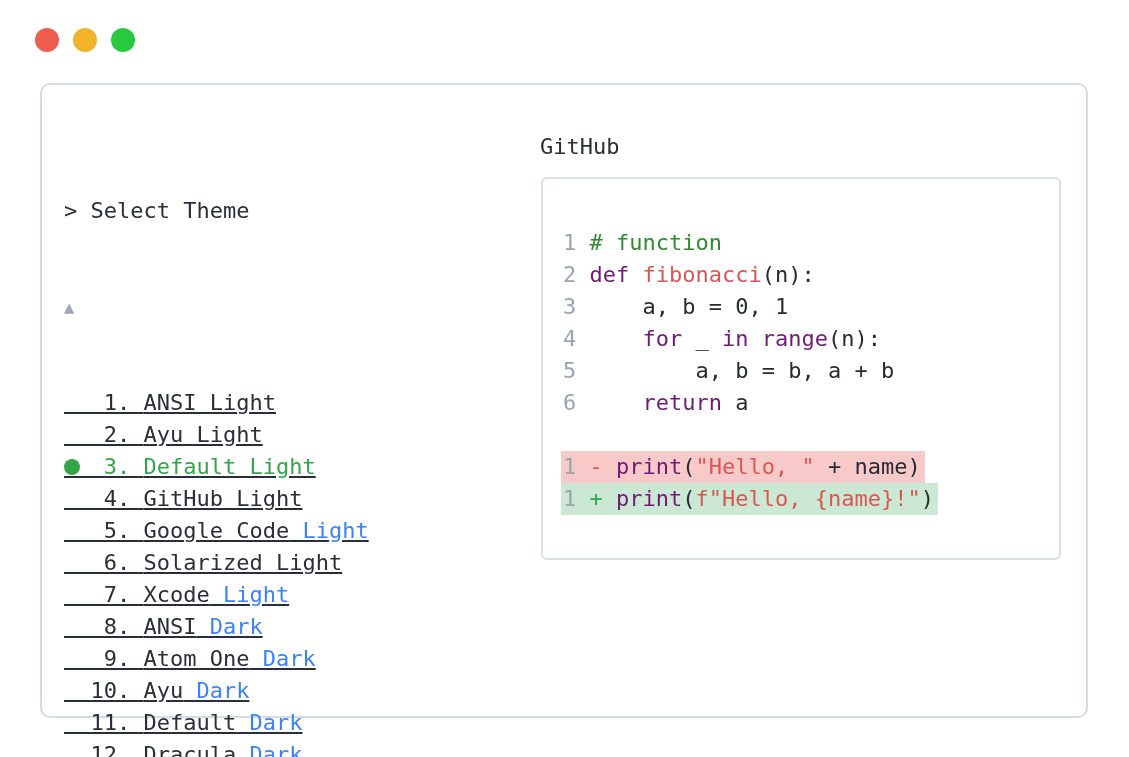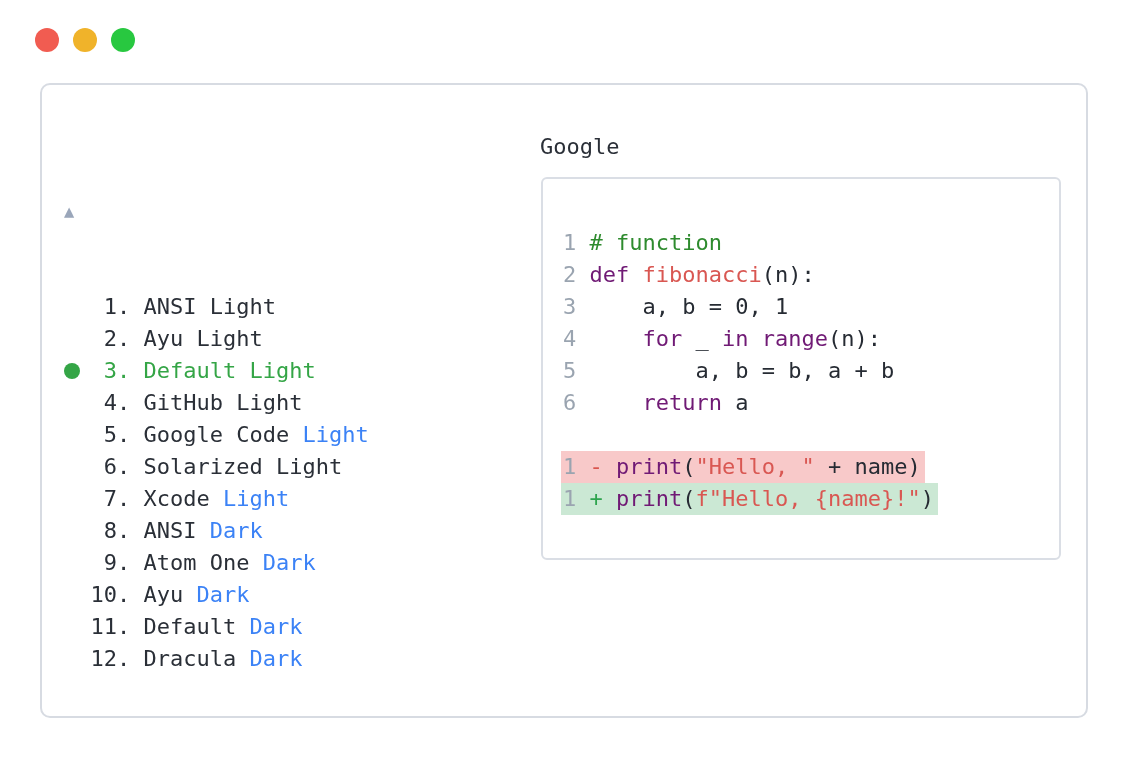--- a/index.html
+++ b/index.html
@@ -13,21 +13,21 @@
   .dot.green{background:#28c840;}
   
   .panel{position:absolute;left:40px;top:83px;width:1048px;height:635px;box-sizing:border-box;
          border:2px solid #d7dbe2;border-radius:10px;background:#ffffff;}
   
   .left-col{position:absolute;left:22px;top:46px;font-size:22px;line-height:32px;
             white-space:pre;color:#2a2f37;}
   .prompt{color:#2a2f37;}
   .scroll-indicator{height:32px;font-size:17px;line-height:32px;}
   .scroll-indicator.up{color:#9aa6ba;}
-  .trow{position:relative;height:32px;}
+  .trow{position:relative;height:32px;text-decoration:underline;}
   .trow .num,.trow .name{color:#2a2f37;}
   .trow .muted{color:#3b82f6;}
   .trow.active .num,.trow.active .name{color:#34a546;}
   .bullet{position:absolute;left:0;top:8px;width:16px;height:16px;border-radius:50%;
           background:#34a546;}
   
   .preview-label{position:absolute;left:498px;top:46px;font-size:22px;line-height:32px;color:#2a2f37;}
   .preview-box{position:absolute;left:499px;top:92px;width:520px;height:383px;box-sizing:border-box;
                border:2px solid #dadee5;border-radius:6px;background:#ffffff;}
   .code{padding:48px 0 0 20px;font-size:22px;line-height:32px;white-space:pre;color:#262b33;}
@@ -51,26 +51,27 @@
 
   <div class="traffic-lights">
     <span class="dot red"></span>
     <span class="dot yellow"></span>
     <span class="dot green"></span>
   </div>
 
   <div class="panel">
 
     <div class="left-col">
+      <div class="prompt">&gt; Select Theme</div>
       <div class="scroll-indicator up">▲</div>
       <div id="theme-list"><div class="trow"><span class="num">   1. </span><span class="name">ANSI Light</span></div><div class="trow"><span class="num">   2. </span><span class="name">Ayu Light</span></div><div class="trow active"><span class="bullet"></span><span class="num">   3. </span><span class="name">Default Light</span></div><div class="trow"><span class="num">   4. </span><span class="name">GitHub Light</span></div><div class="trow"><span class="num">   5. </span><span class="name">Google Code</span><span class="muted"> Light</span></div><div class="trow"><span class="num">   6. </span><span class="name">Solarized Light</span></div><div class="trow"><span class="num">   7. </span><span class="name">Xcode</span><span class="muted"> Light</span></div><div class="trow"><span class="num">   8. </span><span class="name">ANSI</span><span class="muted"> Dark</span></div><div class="trow"><span class="num">   9. </span><span class="name">Atom One</span><span class="muted"> Dark</span></div><div class="trow"><span class="num">  10. </span><span class="name">Ayu</span><span class="muted"> Dark</span></div><div class="trow"><span class="num">  11. </span><span class="name">Default</span><span class="muted"> Dark</span></div><div class="trow"><span class="num">  12. </span><span class="name">Dracula</span><span class="muted"> Dark</span></div></div>
       
       
     </div>
 
-    <div class="preview-label">Google</div>
+    <div class="preview-label">GitHub</div>
 
     <div class="preview-box">
       <div class="code" id="code"><div class="cline"><span class="cinner"><span class="lineno">1 </span><span class="tk-comment"># function</span></span></div><div class="cline"><span class="cinner"><span class="lineno">2 </span><span class="tk-kw">def</span><span class="tk-plain"> </span><span class="tk-fn">fibonacci</span><span class="tk-plain">(n):</span></span></div><div class="cline"><span class="cinner"><span class="lineno">3 </span><span class="tk-plain">    a, b = 0, 1</span></span></div><div class="cline"><span class="cinner"><span class="lineno">4 </span><span class="tk-plain">    </span><span class="tk-kw">for</span><span class="tk-plain"> _ </span><span class="tk-kw">in</span><span class="tk-plain"> </span><span class="tk-kw">range</span><span class="tk-plain">(n):</span></span></div><div class="cline"><span class="cinner"><span class="lineno">5 </span><span class="tk-plain">        a, b = b, a + b</span></span></div><div class="cline"><span class="cinner"><span class="lineno">6 </span><span class="tk-plain">    </span><span class="tk-kw">return</span><span class="tk-plain"> a</span></span></div><div class="cline"><span class="cinner"></span></div><div class="cline"><span class="cinner removed"><span class="lineno">1 </span><span class="tk-minus">- </span><span class="tk-kw">print</span><span class="tk-plain">(</span><span class="tk-str">"Hello, "</span><span class="tk-plain"> + name)</span></span></div><div class="cline"><span class="cinner added"><span class="lineno">1 </span><span class="tk-plus">+ </span><span class="tk-kw">print</span><span class="tk-plain">(</span><span class="tk-str">f"Hello, {name}!"</span><span class="tk-plain">)</span></span></div></div>
     </div>
 
   </div>
 </div>
 
 </body></html>

